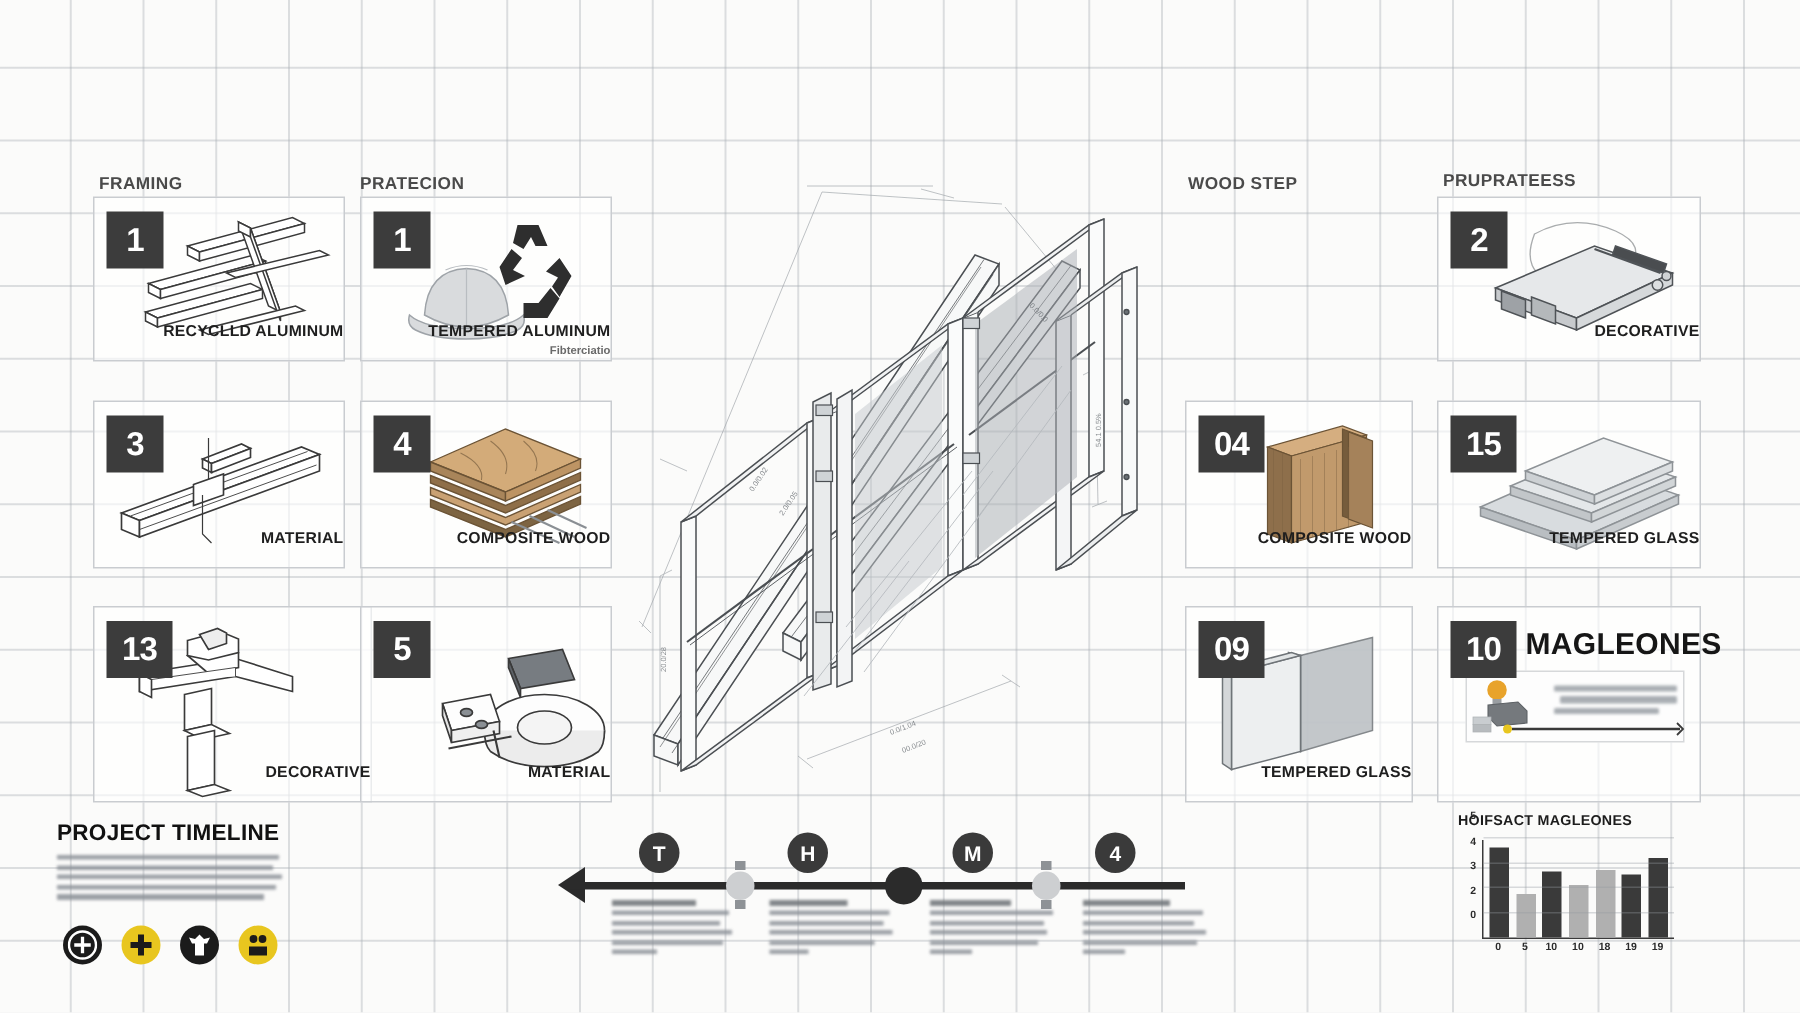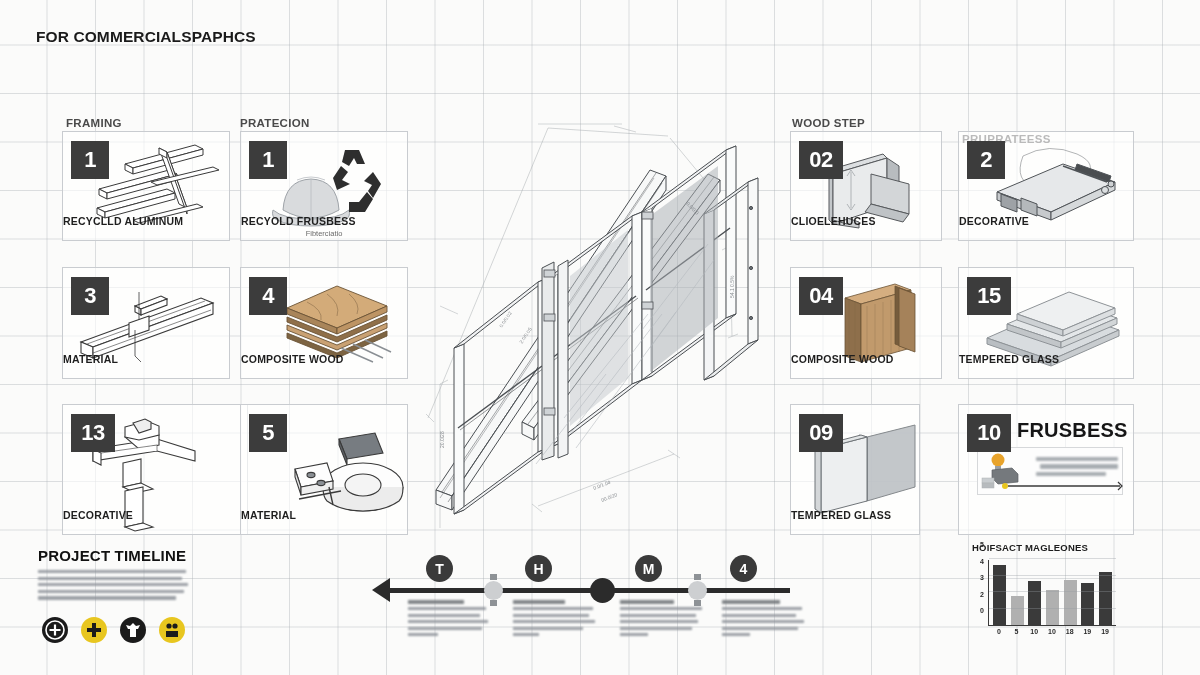--- a/index.html
+++ b/index.html
@@ -46,26 +46,26 @@
     width: 38px; height: 38px;
     background: #3c3c3c; color: #fff;
     font-size: 22px; font-weight: bold;
     display: flex; align-items: center; justify-content: center;
     letter-spacing: -0.5px;
     z-index: 4;
   }
   .badge.wide { width: 44px; }
   .card-label {
     position: absolute; left: 0; right: 0; bottom: 13px;
-    text-align: left; font-size: 10.5px; font-weight: bold;
+    text-align: right; font-size: 10.5px; font-weight: bold;
     color: #1e1e1e; letter-spacing: 0.2px; z-index: 3;
   }
   .card-sublabel {
     position: absolute; left: 0; right: 0; bottom: 2px;
-    text-align: center; font-size: 7.5px; font-weight: normal;
+    text-align: right; font-size: 7.5px; font-weight: bold;
     color: #6a6a6a; z-index: 3;
     filter: blur(0.5px);
   }
   .art { position: absolute; inset: 0; overflow: hidden; }
   .art svg { position: absolute; }
   
   .inline-panel {
     position: absolute; left: 18px; right: 10px; top: 42px; height: 48px;
     background: #fdfdfd; border: 1px solid #d6d8da;
   }
@@ -121,27 +121,26 @@
              display: flex; justify-content: space-around; padding: 0 2px; }
   .xtick { width: 13px; text-align: center; font-size: 7px; color: #2b2b2b; font-weight: bold; }
   .gl { position: absolute; left: 0; right: 0; height: 1px; background: rgba(150,155,160,0.35); }
 </style>
 </head>
 <body>
 
 <div id="sheet">
 
   <div id="title-block">
-    <div id="sub-title">FOR COMMERCIALSPAPHCS</div>
   </div>
 
   <div class="col-head" style="left:66px;top:117px;">FRAMING</div>
   <div class="col-head" style="left:240px;top:117px;">PRATECION</div>
   <div class="col-head" style="left:792px;top:117px;">WOOD STEP</div>
-  <div class="col-head" style="left:962px;top:133px;text-align:right;">PRUPRATEESS</div>
+  <div class="col-head" style="left:962px;top:115px;text-align:right;">PRUPRATEESS</div>
 
   <div class="card" style="left:62px;top:131px;width:168px;height:110px;">
     <div class="art">
       <svg width="168" height="110" viewBox="0 0 168 110">
         <g stroke="#3a3a3a" stroke-width="1" fill="#fff">
           <path d="M62 32 L132 13 L140 17 L70 36 Z"></path>
           <path d="M62 32 L70 36 L70 42 L62 38 Z"></path>
           <path d="M70 36 L140 17 L140 23 L70 42 Z"></path>
           <path d="M36 57 L106 38 L114 42 L44 61 Z"></path>
           <path d="M36 57 L44 61 L44 67 L36 63 Z"></path>
@@ -174,21 +173,21 @@
         </g>
         <g fill="#2e2e2e">
           <path d="M104 18 L118 18 L124 32 L116 32 L113 26 L108 34 L101 30 Z"></path>
           <path d="M132 40 L140 52 L132 66 L127 59 L131 53 L123 49 Z"></path>
           <path d="M118 70 L126 60 L132 67 L124 80 L108 80 L108 70 Z"></path>
           <path d="M92 46 L100 34 L107 40 L101 48 L109 52 L96 58 Z"></path>
         </g>
       </svg>
     </div>
     <div class="badge">1</div>
-    <div class="card-label">RECYOLD FRUSBESS</div>
+    <div class="card-label">TEMPERED ALUMINUM</div>
     <div class="card-sublabel">Fibterciatio</div>
   </div>
 
   <div class="card" style="left:62px;top:267px;width:168px;height:112px;">
     <div class="art">
       <svg width="168" height="112" viewBox="0 0 168 112">
         <g stroke="#3a3a3a" stroke-width="1.1" fill="#fff">
           <path d="M18 74 L138 30 L150 35 L30 79 Z"></path>
           <path d="M18 74 L30 79 L30 90 L18 85 Z"></path>
           <path d="M30 79 L150 35 L150 46 L30 90 Z"></path>
@@ -275,42 +274,20 @@
         <g stroke="#3a3a3a" stroke-width="1.4" fill="none">
           <path d="M58 94 L100 86"></path>
             <path d="M88 82 L92 100"></path>
         </g>
       </svg>
     </div>
     <div class="badge">5</div>
     <div class="card-label">MATERIAL</div>
   </div>
 
-  <div class="card" style="left:790px;top:131px;width:152px;height:110px;">
-    <div class="art">
-      <svg width="152" height="110" viewBox="0 0 152 110">
-        <g stroke="#56595c" stroke-width="1">
-          <path d="M38 38 L92 22 L96 26 L42 42 Z" fill="#dcdfe1"></path>
-          <path d="M38 38 L42 42 L42 92 L38 88 Z" fill="#c3c7ca"></path>
-          <path d="M42 42 L96 26 L96 74 L42 92 Z" fill="#e9ebec"></path>
-          <path d="M96 26 L108 34 L108 80 L96 74 Z" fill="#b8bcbf"></path>
-          <path d="M80 42 L118 52 L118 82 L80 72 Z" fill="#d3d6d8"></path>
-          <path d="M80 72 L118 82 L112 90 L74 80 Z" fill="#bfc3c6"></path>
-          <path d="M42 88 L56 92 L56 86 L68 90 L68 96 L42 92 Z" fill="#cfd2d4"></path>
-        </g>
-        <g stroke="#8a8f94" stroke-width="0.6" fill="none">
-          <path d="M60 40 L60 76"></path>
-            <path d="M56 44 L60 38 L64 44"></path>
-            <path d="M56 72 L60 78 L64 72"></path>
-        </g>
-      </svg>
-    </div>
-    <div class="badge wide">02</div>
-    <div class="card-label">CLIOELEHUCES</div>
-  </div>
 
   <div class="card" style="left:958px;top:131px;width:176px;height:110px;">
     <div class="art">
       <svg width="176" height="110" viewBox="0 0 176 110">
         <g stroke="#6f7478" stroke-width="0.9" fill="none">
           <path d="M64 24 q26 -14 54 -2 q22 10 8 24 q-18 16 -48 10 q-24 -6 -14 -32 Z" opacity=".6"></path>
         </g>
         <g stroke="#4f5357" stroke-width="1">
           <path d="M38 60 L104 32 L156 50 L92 80 Z" fill="#e6e8ea"></path>
           <path d="M38 60 L92 80 L92 88 L38 68 Z" fill="#c7cacd"></path>
@@ -368,39 +345,39 @@
           <path d="M58 46 L110 24 L156 40 L104 62 Z" fill="#eef0f1"></path>
           <path d="M58 46 L104 62 L104 68 L58 52 Z" fill="#cdd1d4"></path>
           <path d="M104 62 L156 40 L156 46 L104 68 Z" fill="#dcdfe1"></path>
         </g>
       </svg>
     </div>
     <div class="badge wide">15</div>
     <div class="card-label">TEMPERED GLASS</div>
   </div>
 
-  <div class="card" style="left:790px;top:404px;width:130px;height:131px;">
+  <div class="card" style="left:790px;top:404px;width:152px;height:131px;">
     <div class="art">
       <svg width="152" height="131" viewBox="0 0 152 131">
         <g stroke="#6f7478" stroke-width="1">
           <path d="M76 32 L124 20 L124 82 L76 96 Z" fill="#b9bec2" opacity=".85"></path>
           <path d="M76 32 L76 96 L68 92 L68 30 Z" fill="#9aa0a4"></path>
           <path d="M30 44 L76 32 L76 96 L30 108 Z" fill="#edeff0"></path>
           <path d="M30 44 L30 108 L24 104 L24 42 Z" fill="#d4d7d9"></path>
           <path d="M24 42 L70 30 L76 32 L30 44 Z" fill="#e2e5e6"></path>
         </g>
       </svg>
     </div>
     <div class="badge wide">09</div>
     <div class="card-label">TEMPERED GLASS</div>
   </div>
 
   <div class="card" style="left:958px;top:404px;width:176px;height:131px;">
     <div class="badge wide">10</div>
-    <div style="position:absolute;left:58px;top:14px;font-size:20px;font-weight:bold;color:#161616;letter-spacing:0.2px;">FRUSBESS</div>
+    <div style="position:absolute;left:58px;top:14px;font-size:20px;font-weight:bold;color:#161616;letter-spacing:0.2px;">MAGLEONES</div>
     <div class="inline-panel">
       <svg width="148" height="46" viewBox="0 0 148 46" style="position:absolute;left:0;top:0;">
         <circle cx="20" cy="12" r="6.5" fill="#e8a32b"></circle>
         <rect x="17" y="18" width="6" height="6" fill="#9a9ea2"></rect>
         <path d="M14 22 L34 20 L40 26 L40 34 L20 36 L14 30 Z" fill="#75797d" stroke="#5c6064" stroke-width="0.7"></path>
         <rect x="4" y="30" width="12" height="5" fill="#c9cdd0" stroke="#aeb2b5" stroke-width="0.5"></rect>
         <rect x="4" y="35" width="12" height="5" fill="#b7bbbe" stroke="#aeb2b5" stroke-width="0.5"></rect>
         <circle cx="27" cy="38" r="3" fill="#e8c61f"></circle>
         <path d="M30 38 L142 38" stroke="#3a3a3a" stroke-width="1.6"></path>
         <path d="M140 34 L144 38 L140 42" stroke="#3a3a3a" stroke-width="1.2" fill="none"></path>

